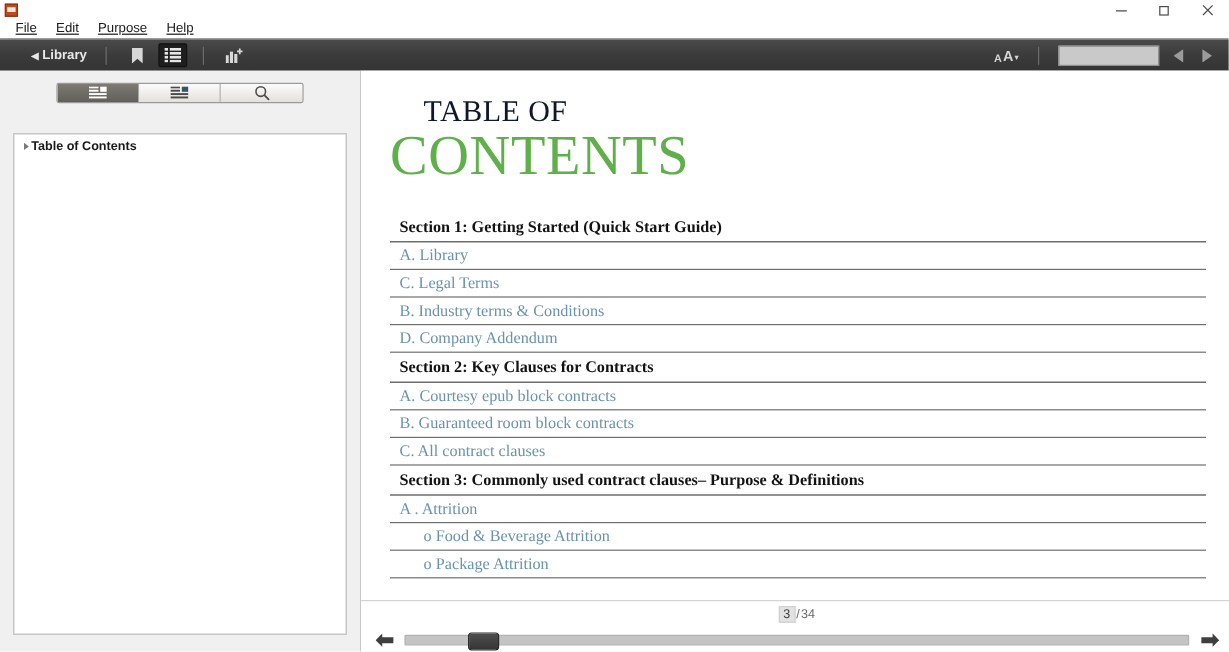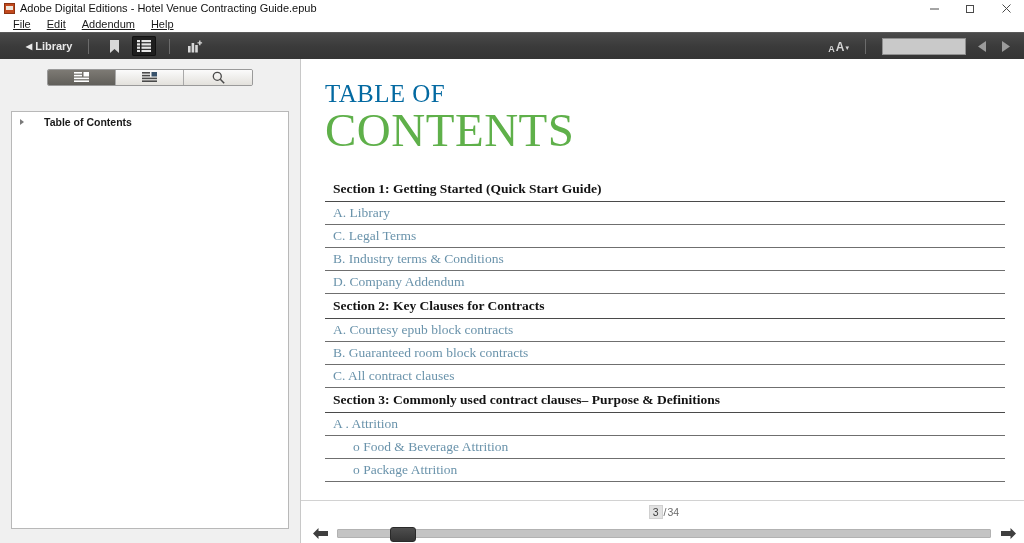--- a/index.html
+++ b/index.html
@@ -130,21 +130,21 @@
     display: flex; align-items: center; gap: 1px;
     color: #4a4a4a;
   }
   .gear-caret { font-size: 7px; }
   .toc-panel {
     position: absolute; left: 11px; right: 11px; top: 52px; bottom: 14px;
     background: #ffffff;
     border: 1px solid #b8b8b8;
   }
   .toc-root {
-    display: flex; align-items: center; gap: 20px;
+    display: flex; align-items: center; gap: 2px;
     padding: 4px 6px 0 6px;
     font-size: 10.5px; font-weight: bold; color: #1a1a1a;
   }
   .tri {
     width: 0; height: 0;
     border-left: 4px solid #7a7a7a;
     border-top: 3.5px solid transparent;
     border-bottom: 3.5px solid transparent;
     margin-left: 2px;
   }
@@ -154,22 +154,23 @@
   .page {
     flex: 1 1 auto;
     background: #ffffff;
     padding: 22px 22px 0 22px;
     overflow: hidden;
     position: relative;
   }
   .doc { max-width: 690px; margin-left: 2px; }
   .h-table-of {
     font-family: "Liberation Serif", serif;
-    font-size: 25px; color: #0369a1; letter-spacing: 0.4px;
+    font-size: 25px; color: #0f172a; letter-spacing: 0.4px;
     line-height: 1.05;
+    margin-left: 28px;
   }
   .h-contents {
     font-family: "Liberation Serif", serif;
     font-size: 47px; font-weight: normal; color: #5fb04a;
     line-height: 1.1; letter-spacing: 0.5px;
     margin-top: -2px;
   }
   .toc-list { margin-top: 22px; width: 680px; }
   .toc-section {
     font-family: "Liberation Serif", serif;
@@ -224,21 +225,20 @@
     border-radius: 3px;
   }
 </style>
 </head>
 <body>
 
 <div id="app">
 
   <div class="titlebar">
     <div class="title-icon"></div>
-    <div class="title-text">Adobe Digital Editions - Hotel Venue Contracting Guide.epub</div>
     <div class="winbtns">
       <div class="winbtn">
         <svg width="11" height="11" viewBox="0 0 11 11">
             <line x1="1" y1="6" x2="10" y2="6" stroke="#4a4a4a" stroke-width="1"></line>
           </svg>
       </div>
       <div class="winbtn">
         <svg width="11" height="11" viewBox="0 0 11 11">
             <rect x="1.5" y="2.5" width="7" height="7" fill="none" stroke="#4a4a4a" stroke-width="1"></rect>
           </svg>
@@ -248,21 +248,21 @@
             <line x1="1.5" y1="1.5" x2="9.5" y2="9.5" stroke="#4a4a4a" stroke-width="1"></line>
             <line x1="9.5" y1="1.5" x2="1.5" y2="9.5" stroke="#4a4a4a" stroke-width="1"></line>
           </svg>
       </div>
     </div>
   </div>
 
   <div class="menubar">
     <div class="menu-item"><u>File</u></div>
     <div class="menu-item"><u>Edit</u></div>
-    <div class="menu-item"><u>Addendum</u></div>
+    <div class="menu-item"><u>Purpose</u></div>
     <div class="menu-item"><u>Help</u></div>
   </div>
 
   <div class="toolbar">
     <div class="tb-left">
       <div class="library-btn">
         <span style="font-size:8px;">◀</span>
         <span>Library</span>
       </div>
       <div class="tb-sep"></div>

